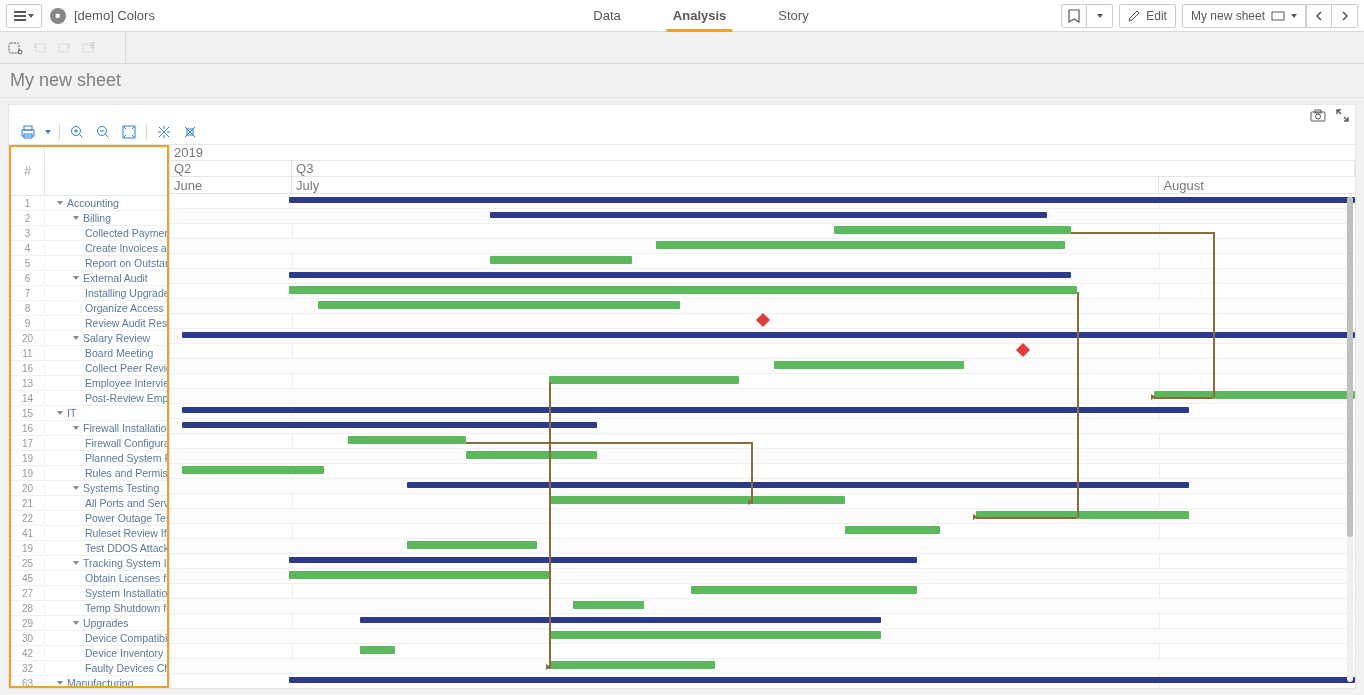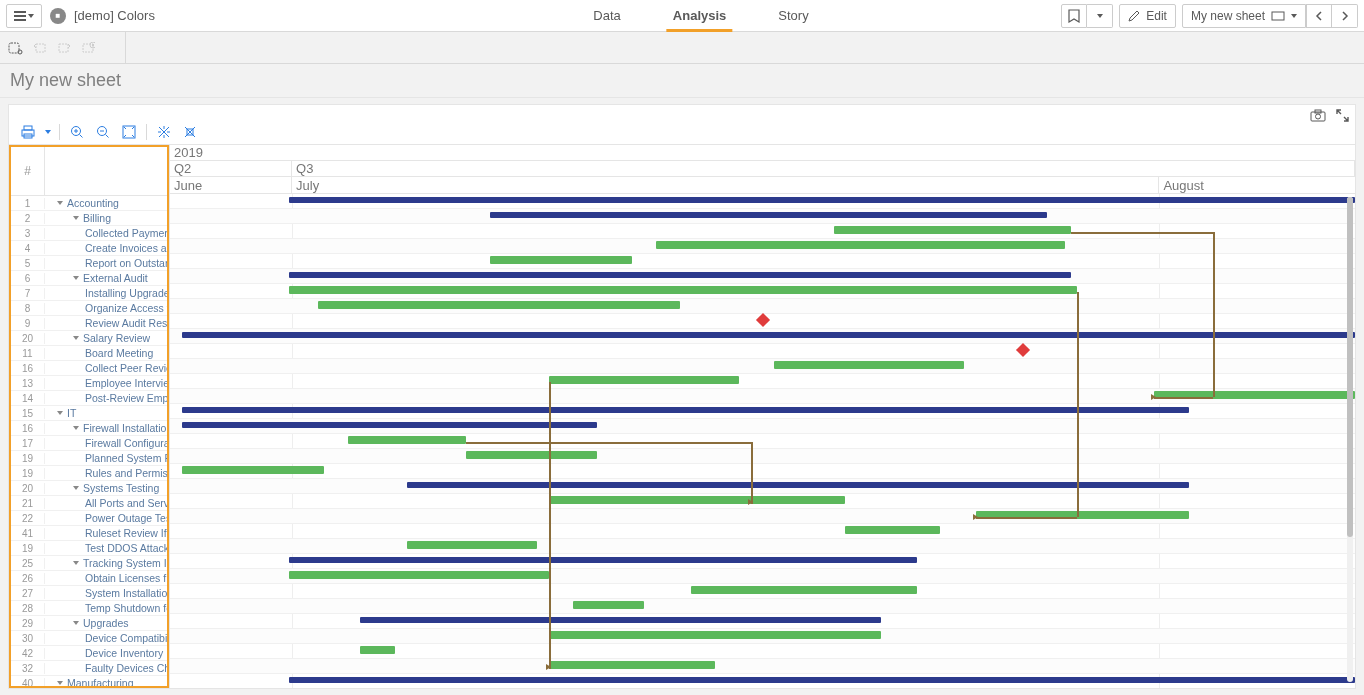--- a/index.html
+++ b/index.html
@@ -393,21 +393,21 @@
               </div>
             </div>
             <div class="lrow indent2">
               <div class="num">25</div>
               <div class="lbl">
                 <span class="tri"></span>
                 <span>Tracking System Installation</span>
               </div>
             </div>
             <div class="lrow indent3">
-              <div class="num">26</div>
+              <div class="num">45</div>
               <div class="lbl">
                 <span>Obtain Licenses from the Vendor</span>
               </div>
             </div>
             <div class="lrow indent3">
               <div class="num">27</div>
               <div class="lbl">
                 <span>System Installation</span>
               </div>
             </div>
@@ -436,21 +436,21 @@
                 <span>Device Inventory</span>
               </div>
             </div>
             <div class="lrow indent3">
               <div class="num">32</div>
               <div class="lbl">
                 <span>Faulty Devices Check</span>
               </div>
             </div>
             <div class="lrow indent1">
-              <div class="num">40</div>
+              <div class="num">63</div>
               <div class="lbl">
                 <span class="tri"></span>
                 <span>Manufacturing</span>
               </div>
             </div>
           </div>
       </div>
 
       <div class="timeline">
         <div class="tl-header">

